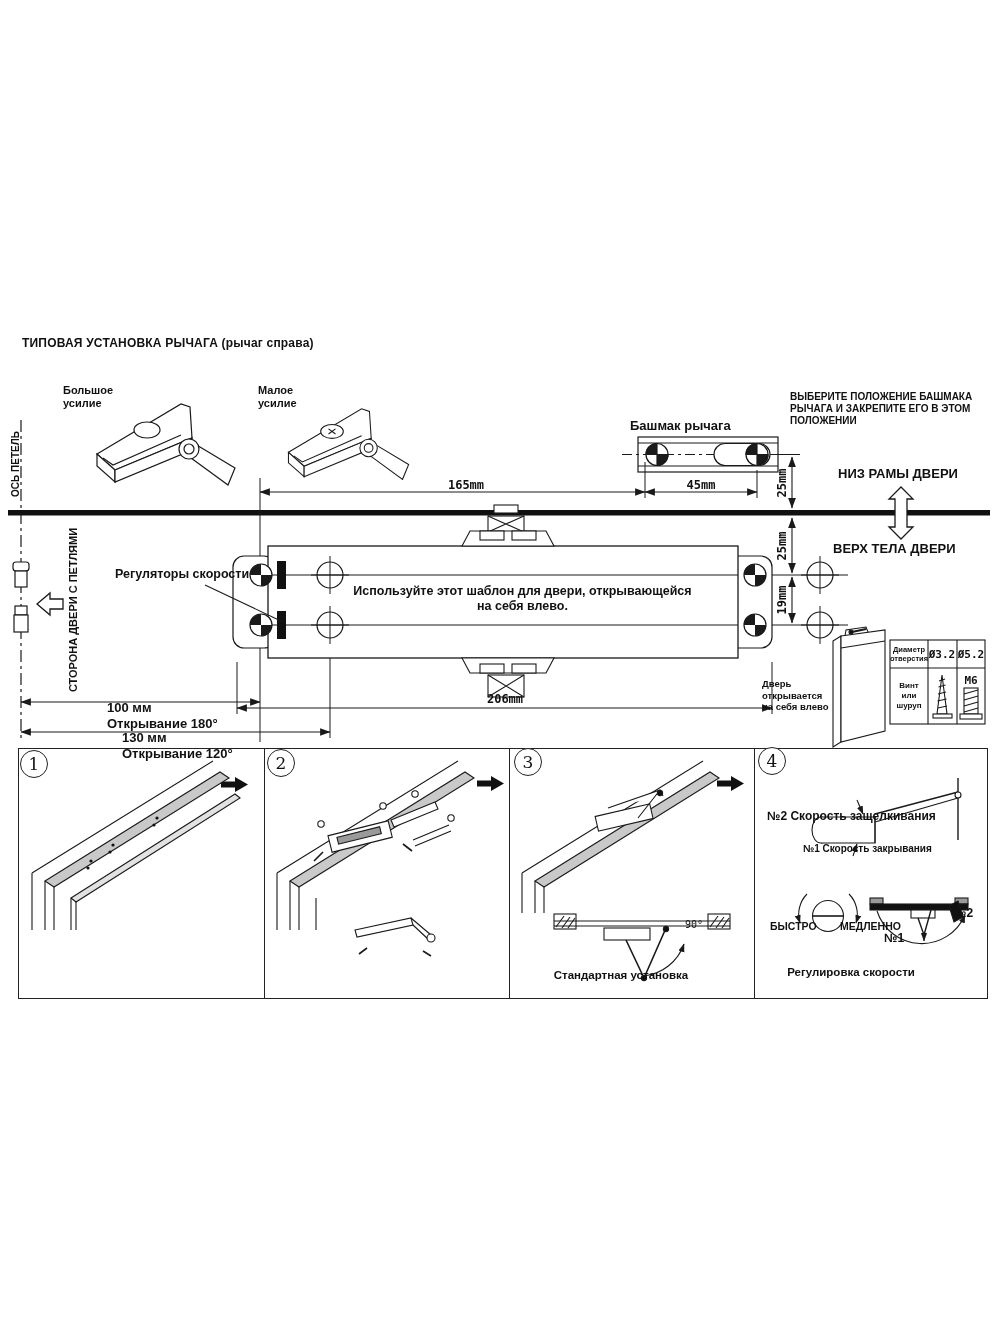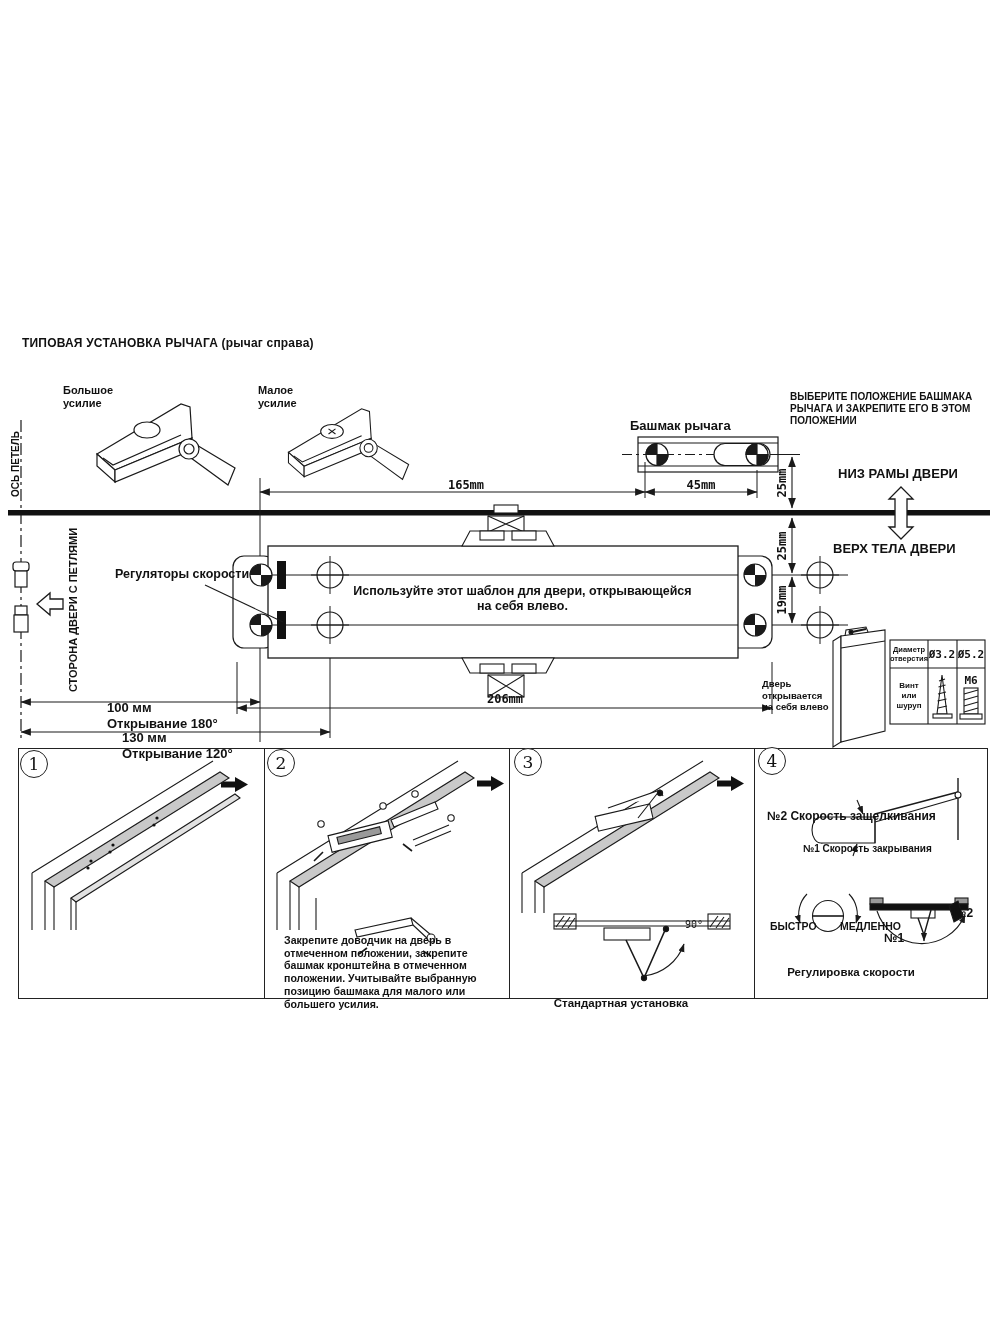--- a/index.html
+++ b/index.html
@@ -365,22 +365,21 @@
         <rect x="117" y="156" width="98" height="6" fill="#111"></rect>
         <rect x="158" y="162" width="24" height="8" fill="#fff"></rect>
         <path d="M165,170 L171,187 M171,187 L178,162" stroke-width="1.4"></path>
         <path d="M171,189 l0,4" marker-end="url(#ah4)"></path>
         <path d="M124,163 A47,47 0 0 0 212,167" marker-end="url(#ah4)"></path>
         <polygon points="196,158 205,153 210,169 201,174" fill="#111"></polygon>
       </g>
     </g>
   </svg>
 
-  <div class="lbl steptext" style="left:284px;top:934px;width:214px;">Закрепите доводчик на дверь в отмеченном положении, закрепите башмак кронштейна в отмеченном положении. Учитывайте выбранную позицию башмака для малого или большего усилия.</div>
-  <div class="lbl ctr" style="left:621px;top:975px;font-size:11.5px;white-space:nowrap;margin-top:28px;">Стандартная установка</div>
+  <div class="lbl ctr" style="left:621px;top:975px;font-size:11.5px;white-space:nowrap;">Стандартная установка</div>
   <div class="lbl" style="left:685px;top:919px;font-size:10px;font-weight:normal;font-family:'DejaVu Sans Mono',monospace;">90°</div>
 
   <div class="lbl" style="left:767px;top:784px;font-size:12px;margin-top:25px;">№2 Скорость защелкивания</div>
   <div class="lbl" style="left:803px;top:843px;font-size:10px;">№1 Скорость закрывания</div>
   <div class="lbl" style="left:770px;top:920px;font-size:10.5px;">БЫСТРО</div>
   <div class="lbl" style="left:840px;top:920px;font-size:10.5px;">МЕДЛЕННО</div>
   <div class="lbl" style="left:953px;top:906px;font-size:12px;">№2</div>
   <div class="lbl" style="left:884px;top:931px;font-size:12px;">№1</div>
   <div class="lbl ctr" style="left:851px;top:972px;font-size:11.5px;white-space:nowrap;">Регулировка скорости</div>
 

